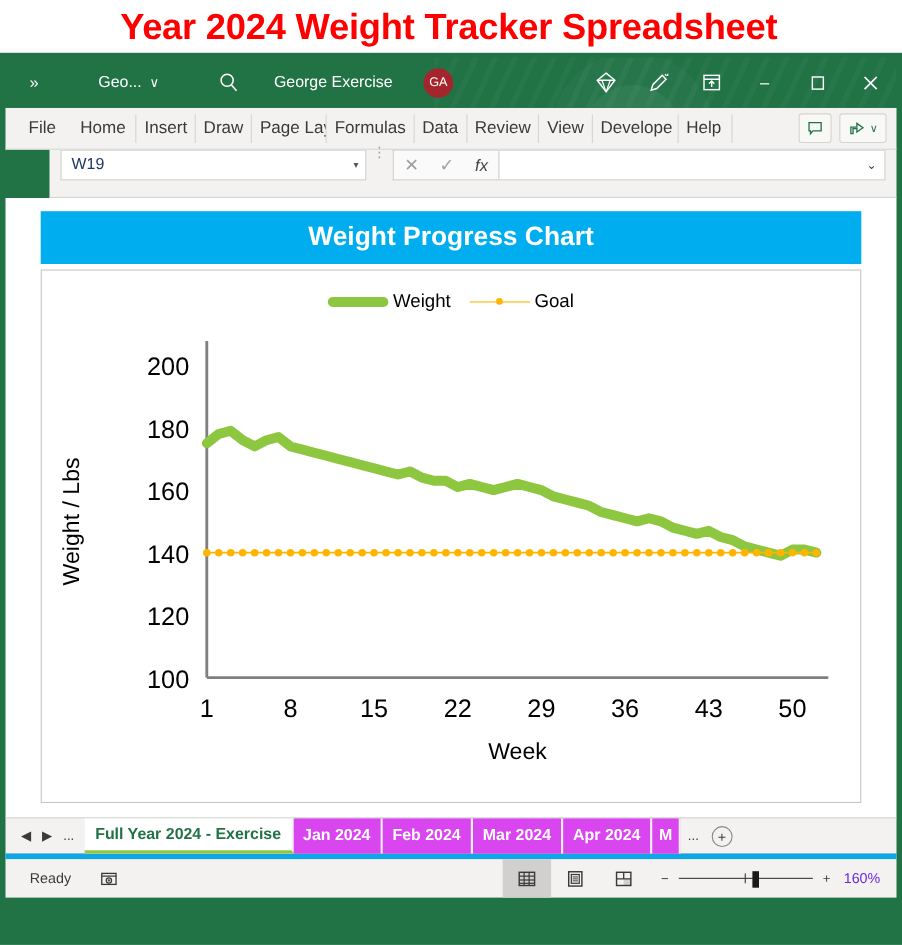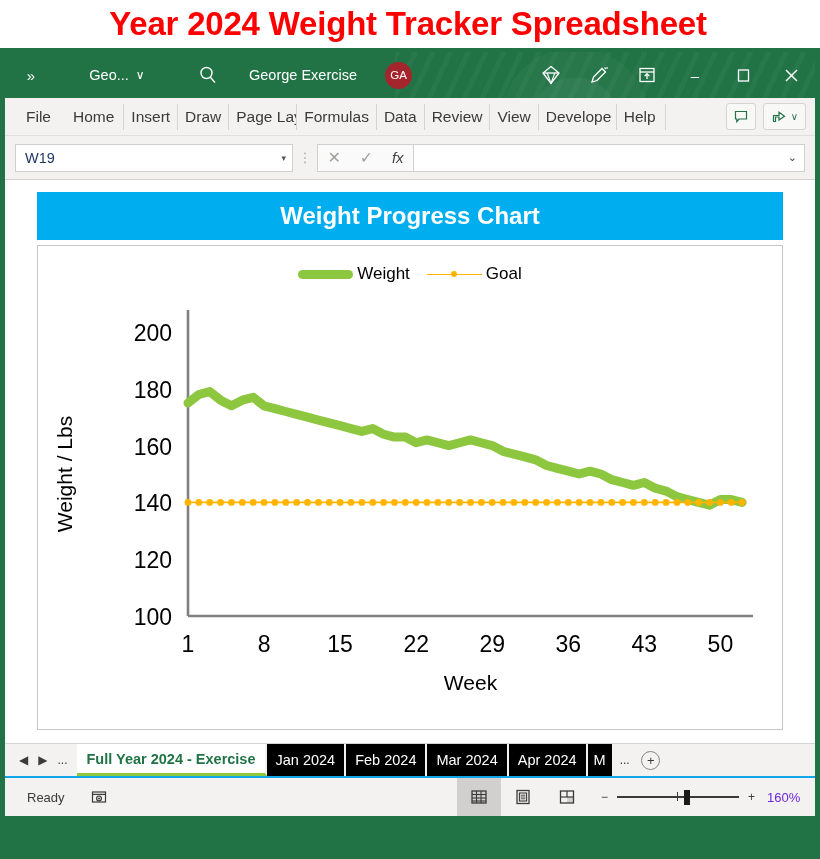--- a/index.html
+++ b/index.html
@@ -128,23 +128,23 @@
     margin-right: 9px;
     color: #217346;
     font-size: 10px;
   }
 
   
   .formulabar {
     height: 44px;
     background: #f3f2f1;
     display: flex;
-    align-items: center;
     padding: 0 10px;
     border-bottom: 1px solid #d6d4d2;
+    margin-left: 40px;
   }
   .namebox {
     width: 278px; height: 28px;
     background: #ffffff;
     border: 1px solid #d0cece;
     display: flex; align-items: center;
     padding: 0 6px 0 9px;
     font-size: 14.5px;
     color: #1f3864;
   }
@@ -230,23 +230,24 @@
     display: flex; align-items: center; gap: 10px;
     padding: 0 10px 0 14px;
     color: #3b3a39; font-size: 12px;
   }
   .tab-nav span { cursor: default; }
   .sheet-tab {
     display: flex; align-items: center; justify-content: center;
     padding: 0 9px;
     font-size: 14.5px;
     color: #ffffff;
-    background: #000000;
+    background: #d946ef;
     border-right: 2px solid #f3f2f1;
     white-space: nowrap;
+    font-weight: bold;
   }
   .sheet-tab.active {
     background: #ffffff;
     color: #217346;
     font-weight: bold;
     border-bottom: 3px solid #8DC63F;
   }
   .sheet-tab.truncated { padding: 0 6px; max-width: 34px; overflow: hidden; }
   .tab-more { display: flex; align-items: center; padding: 0 6px; font-size: 12px; color: #3b3a39; }
   .tab-add {
@@ -261,21 +262,21 @@
     font-size: 13px; line-height: 1; color: #3b3a39;
   }
   .tabbar-rest { flex: 1; }
 
   
   .statusbar {
     height: 40px;
     background: #f3f2f1;
     display: flex;
     align-items: center;
-    border-top: 2px solid #0ea5e9;
+    border-top: 5px solid #0ea5e9;
   }
   .sb-ready { padding-left: 22px; font-size: 13px; color: #3b3a39; width: 72px; }
   .sb-rec { width: 44px; display: flex; align-items: center; justify-content: center; }
   .sb-spacer { flex: 1; }
   .sb-view {
     width: 44px; height: 100%;
     display: flex; align-items: center; justify-content: center;
   }
   .sb-view.selected { background: #d2d0ce; }
   .sb-zoom {

